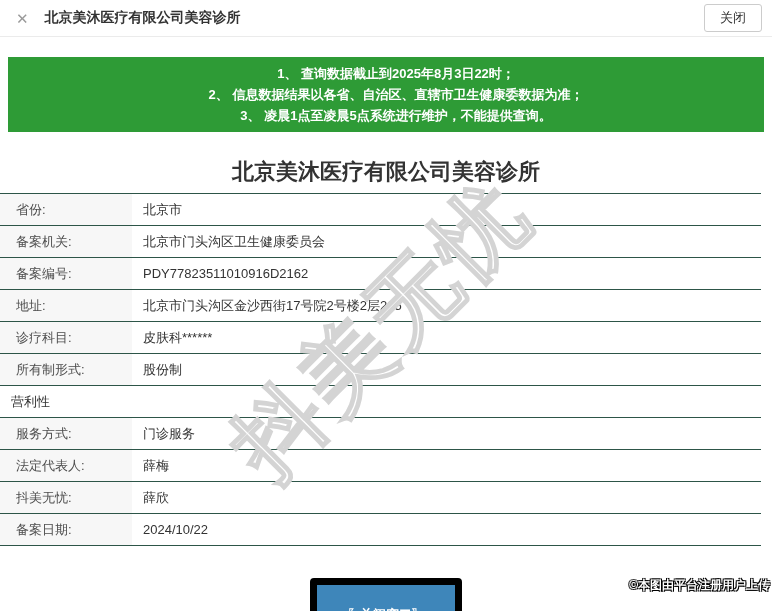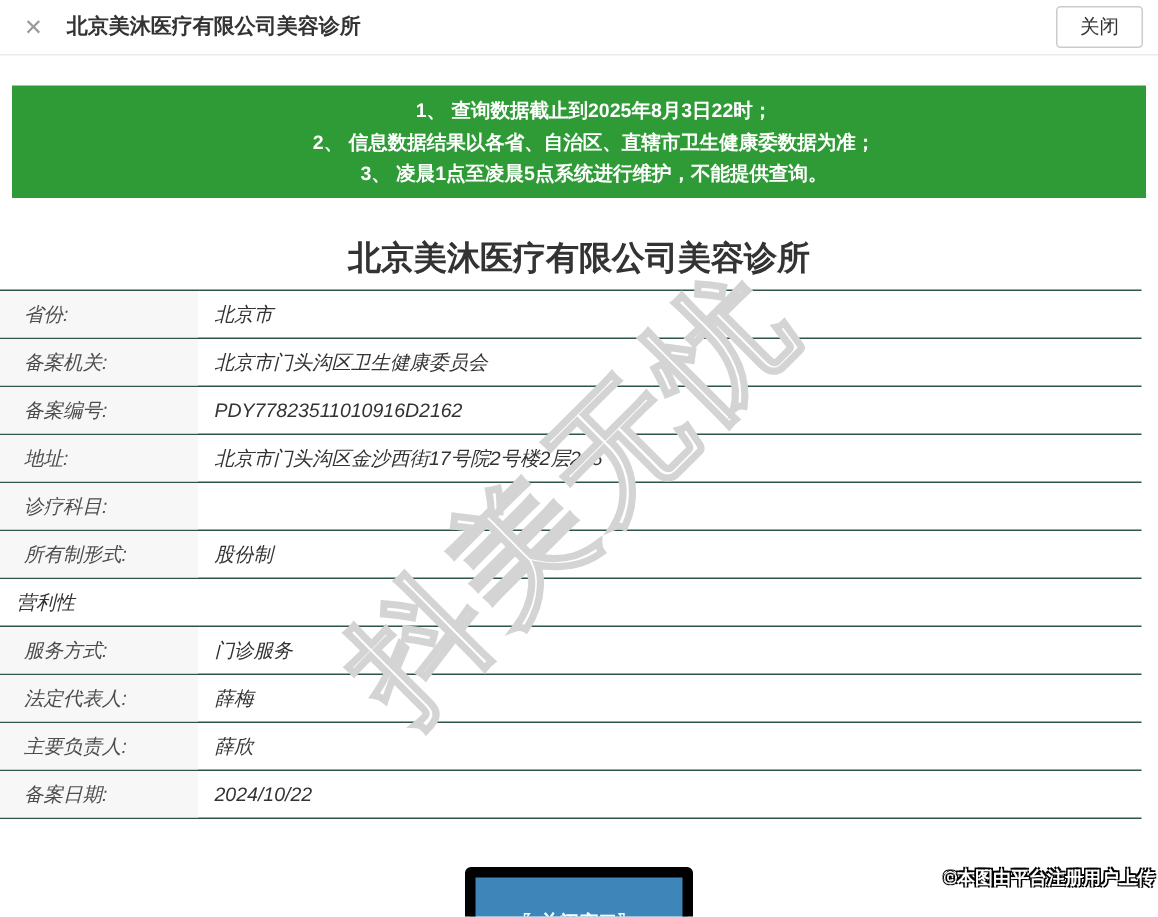--- a/index.html
+++ b/index.html
@@ -61,21 +61,20 @@
     line-height: 30px;
     text-align: center;
     font-size: 22px;
     font-weight: bold;
     color: #333;
   }
   
   .detail-table {
     margin: 6px 11px 0 0;
     border-bottom: 1px solid var(--line, #2D5548);
-    font-style: italic;
   }
   .d-row {
     display: flex;
     align-items: stretch;
     height: 32px;
     border-top: 1px solid var(--line, #2D5548);
   }
   .d-label {
     width: 132px;
     flex-shrink: 0;
@@ -165,38 +164,39 @@
   <div class="d-row">
     <div class="d-label">备案编号:</div>
     <div class="d-value">PDY77823511010916D2162</div>
   </div>
   <div class="d-row">
     <div class="d-label">地址:</div>
     <div class="d-value">北京市门头沟区金沙西街17号院2号楼2层205</div>
   </div>
   <div class="d-row">
     <div class="d-label">诊疗科目:</div>
+    <div class="d-value">皮肤科******</div>
   </div>
   <div class="d-row">
     <div class="d-label">所有制形式:</div>
     <div class="d-value">股份制</div>
   </div>
   <div class="d-row">
     <div class="d-value">营利性</div>
   </div>
   <div class="d-row">
     <div class="d-label">服务方式:</div>
     <div class="d-value">门诊服务</div>
   </div>
   <div class="d-row">
     <div class="d-label">法定代表人:</div>
     <div class="d-value">薛梅</div>
   </div>
   <div class="d-row">
-    <div class="d-label">主要负责人:</div>
+    <div class="d-label">抖美无忧:</div>
     <div class="d-value">薛欣</div>
   </div>
   <div class="d-row">
     <div class="d-label">备案日期:</div>
     <div class="d-value">2024/10/22</div>
   </div>
 </div>
 
 <div class="watermark">抖美无忧</div>
 

